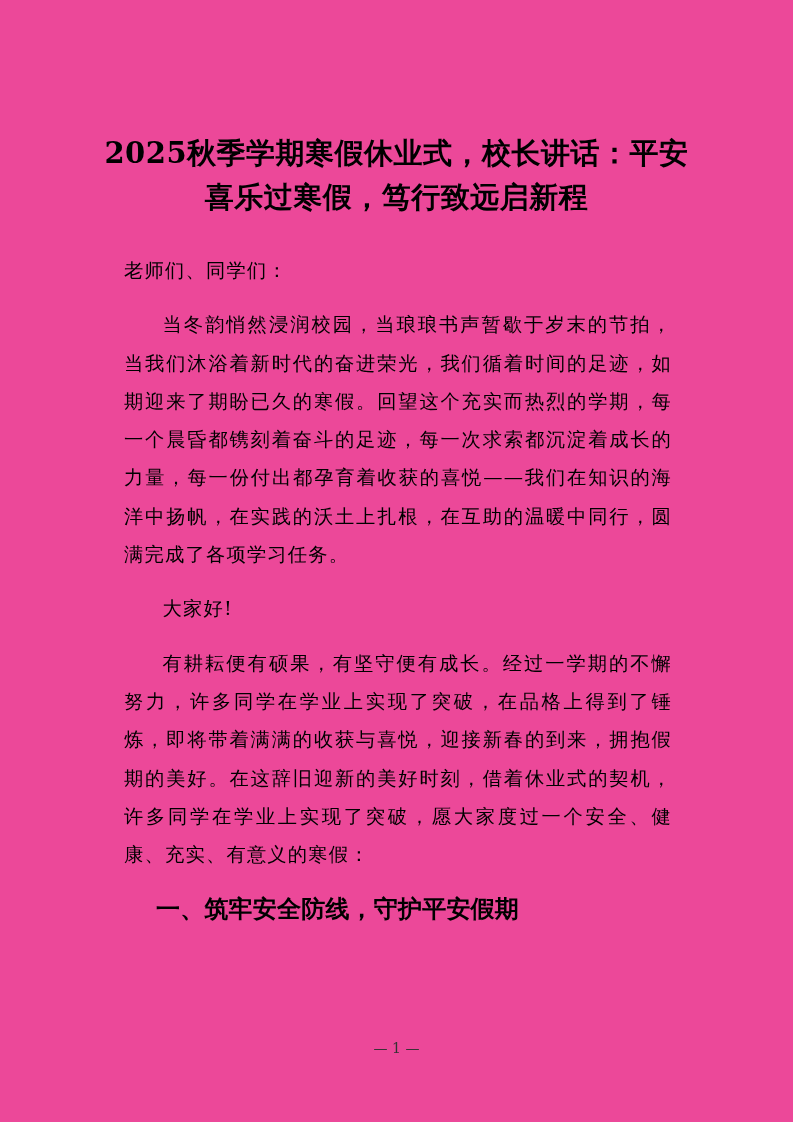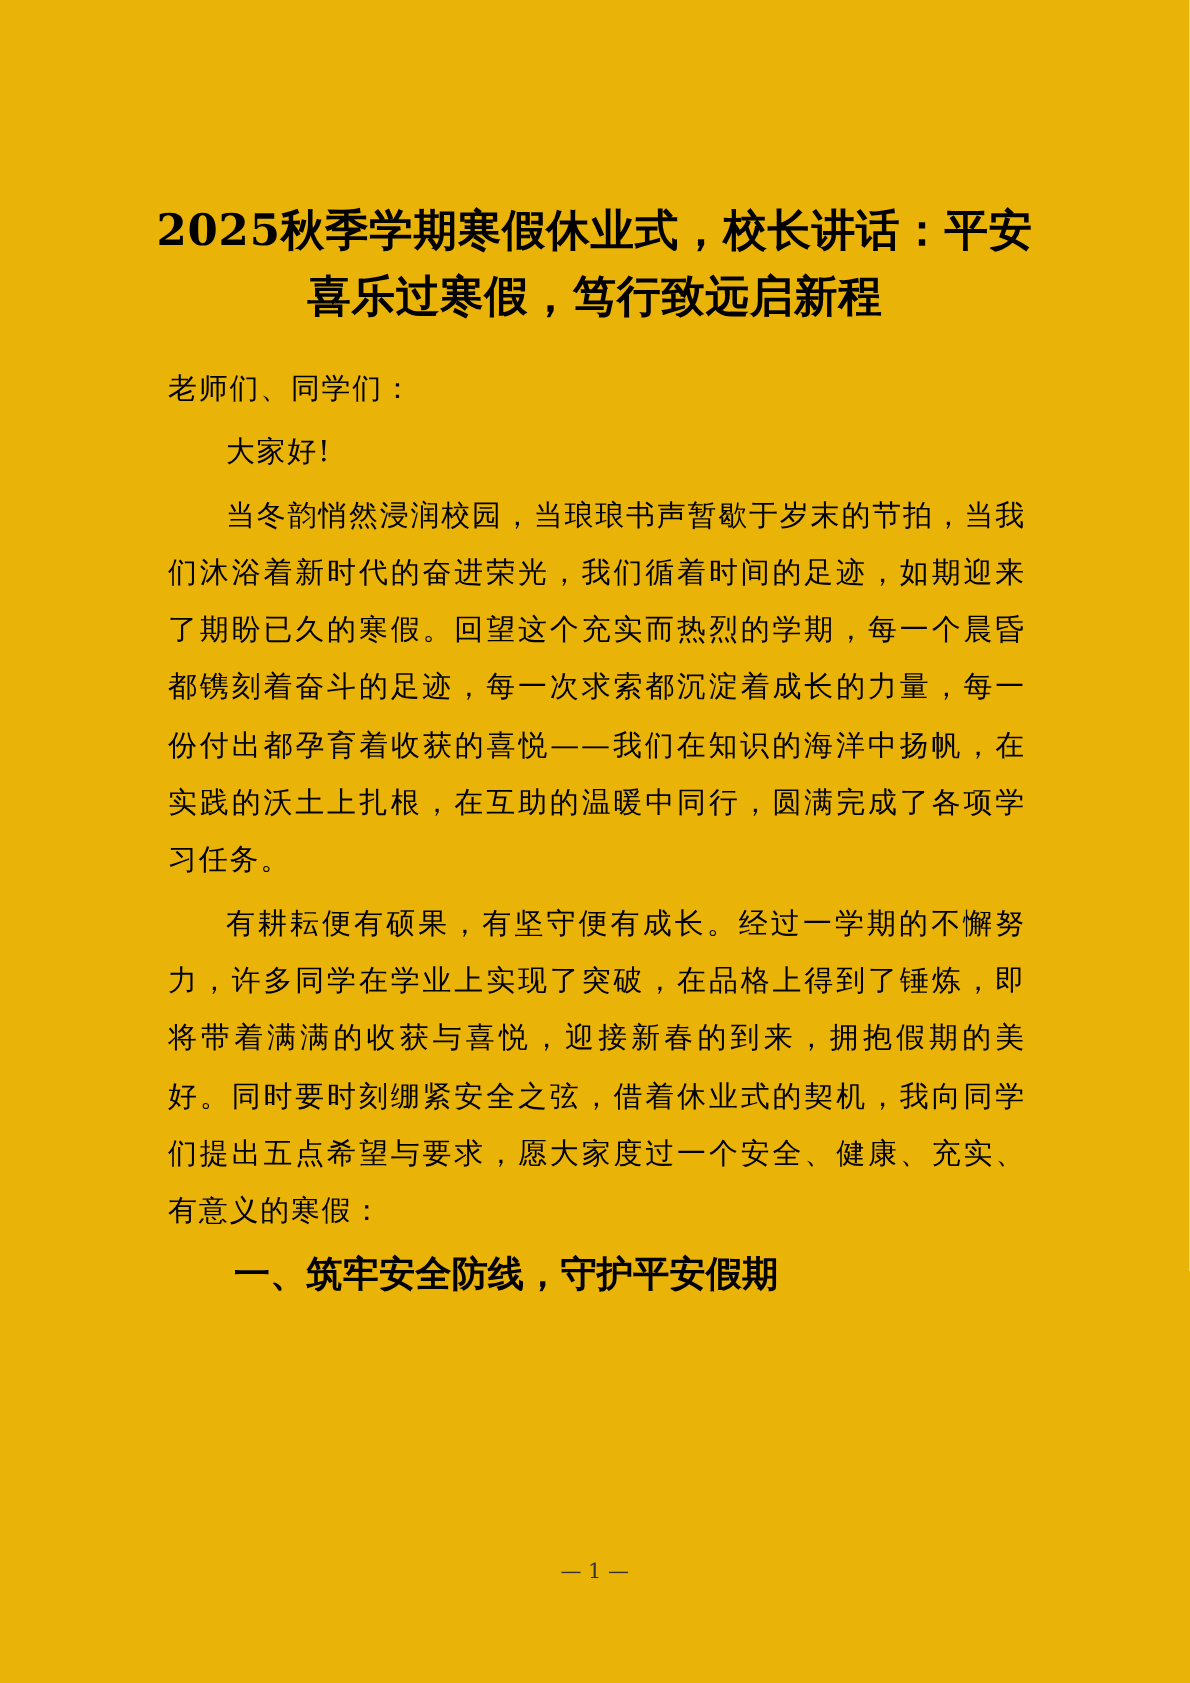--- a/index.html
+++ b/index.html
@@ -13,21 +13,21 @@
       position: relative;
       overflow: hidden;
       color: #000000;
     }
     .page {
       position: absolute;
       left: 0;
       top: 0;
       width: 793px;
       height: 1122px;
-      background: #eab308;
+      background: #ec4899;
     }
     .title {
       position: absolute;
       left: 100px;
       top: 112px;
       width: 593px;
       text-align: center;
       font-family: "DejaVu Serif", "Liberation Serif", serif;
       font-weight: bold;
       font-size: 29px;
@@ -39,21 +39,21 @@
       left: 108px;
       top: 236px;
       width: 580px;
       font-family: "DejaVu Serif", "Liberation Serif", serif;
       font-size: 19.3px;
       line-height: 38.3px;
       text-align: justify;
       text-justify: inter-character;
     }
     .para {
-      margin: 4px;
+      margin: 16px;
       text-indent: 2em;
       letter-spacing: 1.2px;
     }
     .para.no-indent {
       text-indent: 0;
     }
     .heading {
       margin: 0;
       text-indent: 2em;
       font-family: "DejaVu Sans", "Liberation Sans", sans-serif;
@@ -73,20 +73,20 @@
     }
   </style>
 </head>
 <body>
 
 <div class="page">
   <h1 class="title">2025秋季学期寒假休业式，校长讲话：平安喜乐过寒假，笃行致远启新程</h1>
 
   <div class="body-text">
     <p class="para no-indent">老师们、同学们：</p>
+    <p class="para">当冬韵悄然浸润校园，当琅琅书声暂歇于岁末的节拍，当我们沐浴着新时代的奋进荣光，我们循着时间的足迹，如期迎来了期盼已久的寒假。回望这个充实而热烈的学期，每一个晨昏都镌刻着奋斗的足迹，每一次求索都沉淀着成长的力量，每一份付出都孕育着收获的喜悦——我们在知识的海洋中扬帆，在实践的沃土上扎根，在互助的温暖中同行，圆满完成了各项学习任务。</p>
     <p class="para">大家好!</p>
-    <p class="para">当冬韵悄然浸润校园，当琅琅书声暂歇于岁末的节拍，当我们沐浴着新时代的奋进荣光，我们循着时间的足迹，如期迎来了期盼已久的寒假。回望这个充实而热烈的学期，每一个晨昏都镌刻着奋斗的足迹，每一次求索都沉淀着成长的力量，每一份付出都孕育着收获的喜悦——我们在知识的海洋中扬帆，在实践的沃土上扎根，在互助的温暖中同行，圆满完成了各项学习任务。</p>
-    <p class="para">有耕耘便有硕果，有坚守便有成长。经过一学期的不懈努力，许多同学在学业上实现了突破，在品格上得到了锤炼，即将带着满满的收获与喜悦，迎接新春的到来，拥抱假期的美好。同时要时刻绷紧安全之弦，借着休业式的契机，我向同学们提出五点希望与要求，愿大家度过一个安全、健康、充实、有意义的寒假：</p>
+    <p class="para">有耕耘便有硕果，有坚守便有成长。经过一学期的不懈努力，许多同学在学业上实现了突破，在品格上得到了锤炼，即将带着满满的收获与喜悦，迎接新春的到来，拥抱假期的美好。在这辞旧迎新的美好时刻，借着休业式的契机，许多同学在学业上实现了突破，愿大家度过一个安全、健康、充实、有意义的寒假：</p>
     <p class="heading">一、筑牢安全防线，守护平安假期</p>
   </div>
 
   <div class="footer">— 1 —</div>
 </div>
 
 </body></html>

